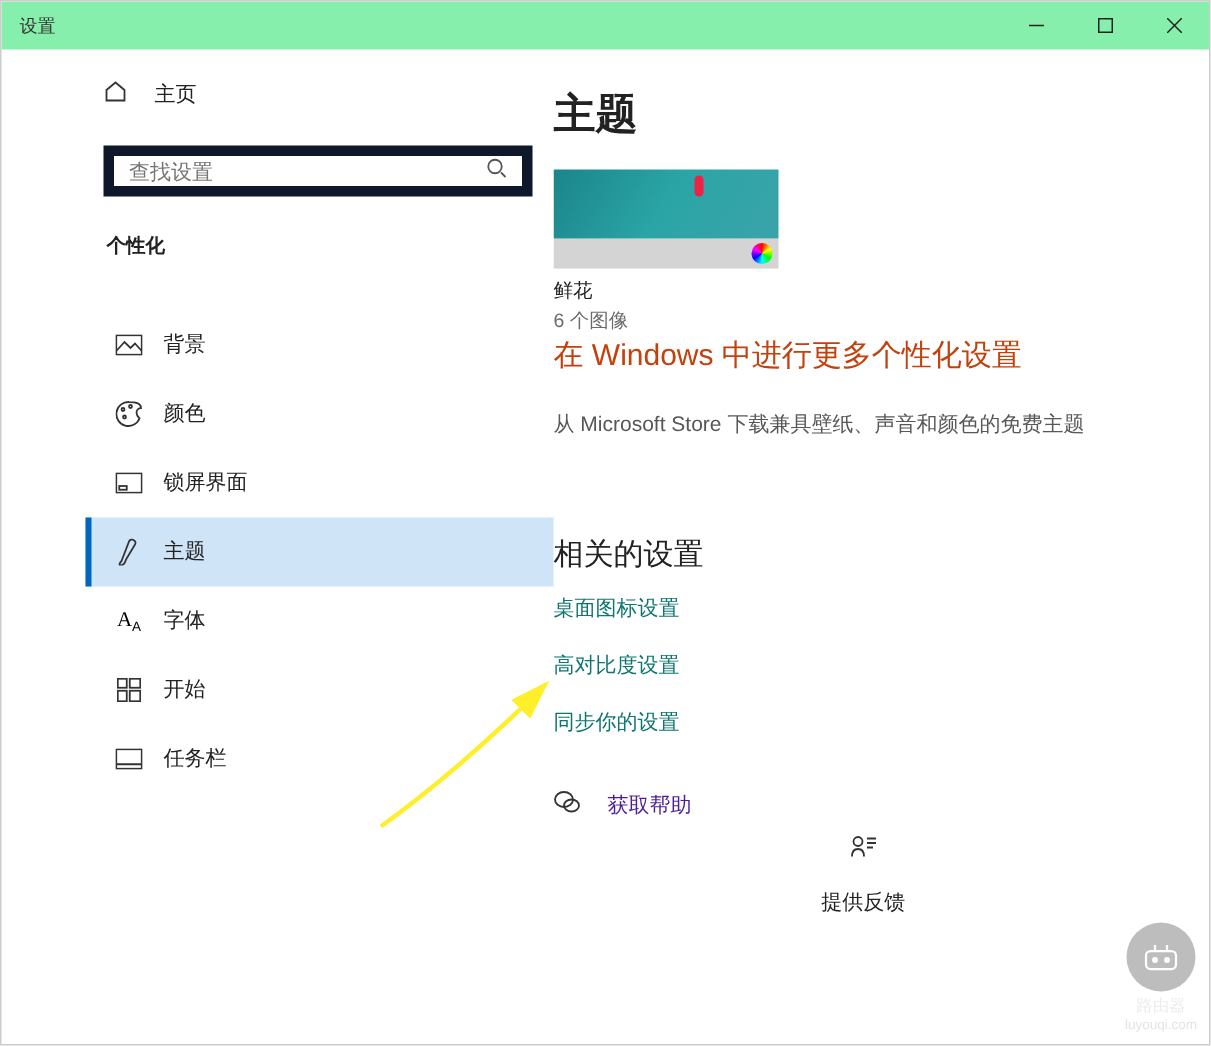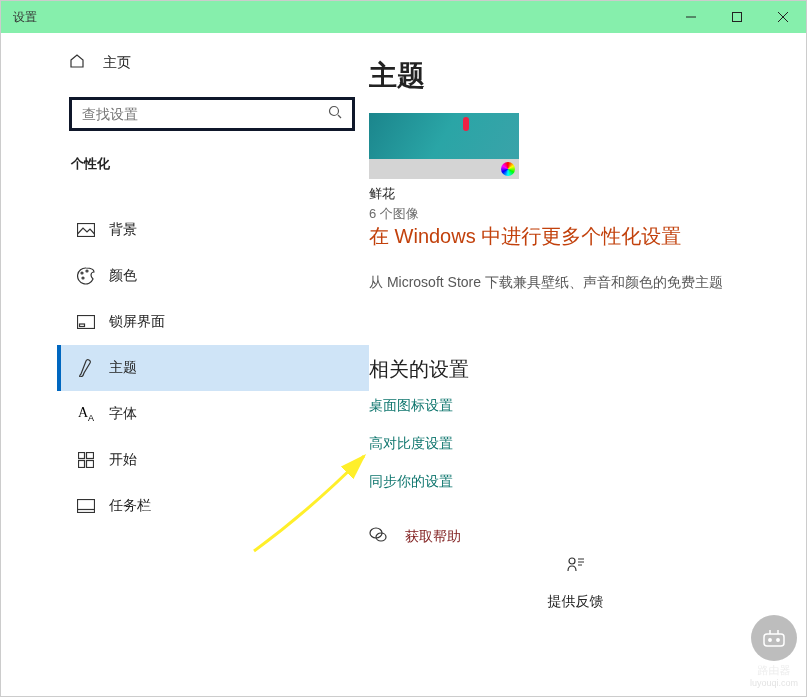--- a/index.html
+++ b/index.html
@@ -10,21 +10,21 @@
   .winctrls { display: flex; height: 100%; }
   .winctrls div { width: 46px; height: 32px; display: flex; align-items: center; justify-content: center; cursor: default; }
   .winctrls svg { stroke: #222; stroke-width: 1; fill: none; }
 
   .container { display: flex; height: calc(100% - 32px); }
 
   .sidebar { width: 320px; padding: 10px 0 0 8px; position: relative; margin-left: 48px; }
   .home-row { height: 40px; display: flex; align-items: center; gap: 18px; padding-left: 12px; margin-bottom: 14px; cursor: default; }
   .home-row .lbl { font-size: 14px; color: #222; }
 
-  .searchbox { margin: 0 14px 16px 12px; height: 34px; border: 3px solid #0f172a; display: flex; align-items: center; padding: 0 10px; }
+  .searchbox { margin: 0 14px 16px 12px; height: 34px; border: 7px solid #0f172a; display: flex; align-items: center; padding: 0 10px; }
   .searchbox input { flex: 1; border: none; outline: none; font-size: 14px; color: #666; background: transparent; }
   .searchbox .sicon { color: #555; }
 
   .section-label { font-size: 13px; font-weight: 600; color: #222; padding: 8px 0 10px 14px; }
 
   .navlist { margin-top: 24px; }
   .navitem { height: 46px; display: flex; align-items: center; gap: 14px; padding-left: 20px; font-size: 14px; color: #222; cursor: default; position: relative; }
   .navitem.selected { background: #cfe4f7; }
   .navitem.selected::before { content: ""; position: absolute; left: 0; top: 0; bottom: 0; width: 4px; background: #0067c0; }
   .navitem .nicon { width: 18px; height: 18px; display: flex; align-items: center; justify-content: center; }
@@ -40,21 +40,21 @@
   .colorwheel { width: 14px; height: 14px; border-radius: 50%; background: conic-gradient(red, yellow, lime, cyan, blue, magenta, red); }
   .theme-name { font-size: 13px; color: #222; margin-top: 6px; }
   .theme-sub { font-size: 13px; color: #6b6b6b; margin-top: 2px; }
 
   .subhead { font-size: 20px; font-weight: 500; color: #c2410c; }
   .subdesc { font-size: 14px; color: #585858; margin-top: 24px; }
 
   .related-head { font-size: 20px; font-weight: 500; color: #222; margin-top: 64px; margin-bottom: 14px; }
   .linkitem { font-size: 14px; color: #0f766e; margin-bottom: 20px; cursor: pointer; display: block; }
 
-  .helprow { display: flex; align-items: center; gap: 18px; font-size: 14px; color: #7f1d1d; margin-top: 36px; margin-bottom: 10px; cursor: pointer; }
+  .helprow { display: flex; align-items: center; gap: 18px; font-size: 14px; color: #4c1d95; margin-top: 36px; margin-bottom: 10px; cursor: pointer; }
   .helprow .hicon { width: 18px; color: #333; }
   .fbrow { display: flex; align-items: center; gap: 18px; font-size: 14px; color: #222; cursor: pointer; flex-direction: column; }
   .fbrow .hicon { width: 18px; color: #333; }
 
   .arrow-ann { position: absolute; left: 248px; top: 400px; pointer-events: none; }
 
   .watermark { position: absolute; right: 8px; bottom: 8px; opacity: .55; display: flex; flex-direction: column; align-items: center; color: #fff; }
   .watermark .circ { width: 46px; height: 46px; border-radius: 50%; background: #888; display: flex; align-items: center; justify-content: center; }
   .watermark .t1 { font-size: 11px; color: #ddd; margin-top: 2px; }
   .watermark .t2 { font-size: 9px; color: #ccc; }

